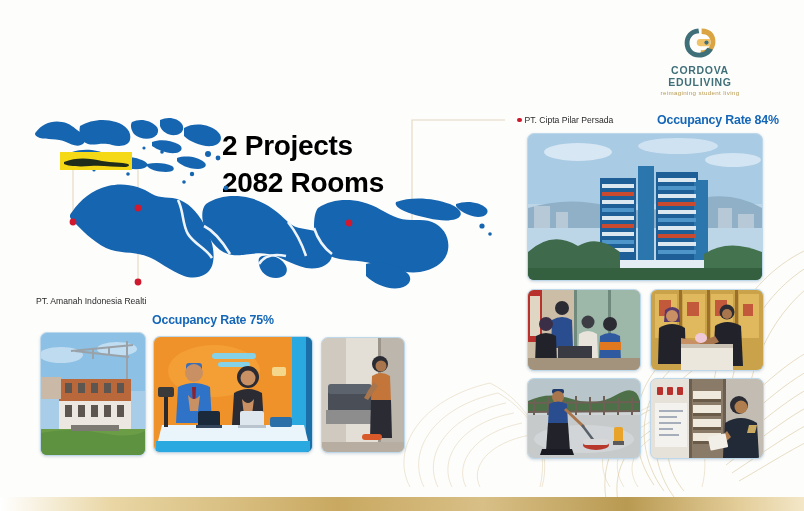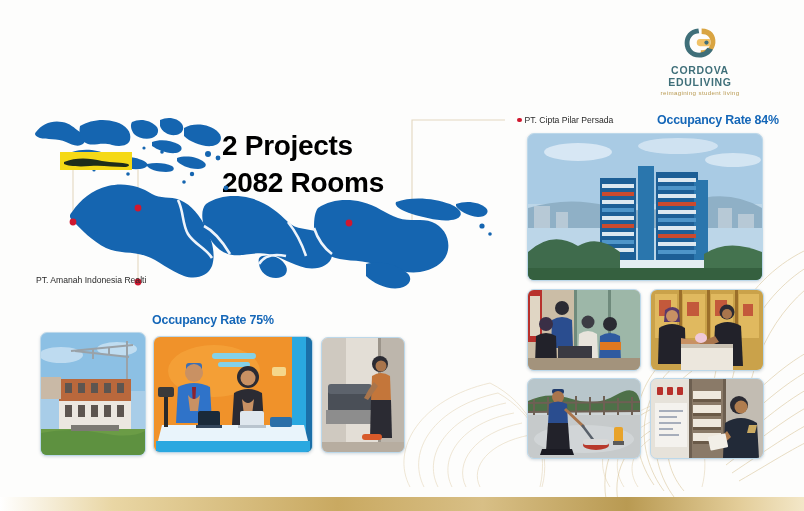--- a/index.html
+++ b/index.html
@@ -37,21 +37,21 @@
   #stats{position:absolute;left:222px;top:128px;color:#000000;
     font-size:28px;font-weight:bold;line-height:1.32;letter-spacing:-.3px;}
 
   
   #map-indonesia{position:absolute;left:32px;top:112px;width:200px;height:80px;}
   #map-java{position:absolute;left:66px;top:160px;width:430px;height:140px;}
   #connectors{position:absolute;left:0;top:100px;width:600px;height:230px;pointer-events:none;}
 
   
   .co-label{position:absolute;font-size:8.6px;color:#2a2a2a;white-space:nowrap;}
-  #label-left{left:36px;top:275px;}
+  #label-left{left:36px;top:296px;}
   #label-right{left:517px;top:115px;display:flex;align-items:center;gap:3px;}
   .dot{width:4.5px;height:4.5px;border-radius:50%;background:#d0182f;display:inline-block;flex:none;}
   .occ{font-size:12.4px;font-weight:bold;color:#1567b8;letter-spacing:-.2px;white-space:nowrap;}
   #occ-left{position:absolute;left:152px;top:313px;}
   #occ-right{position:absolute;left:625px;top:113px;margin-left:32px;}
 
   
   .photo{position:absolute;border-radius:7px;border:1px solid #bcd8ea;
     overflow:hidden;background:#dfe9f1;box-shadow:0 1px 3px rgba(30,60,90,.18);}
   .photo svg{display:block;width:100%;height:100%;}

